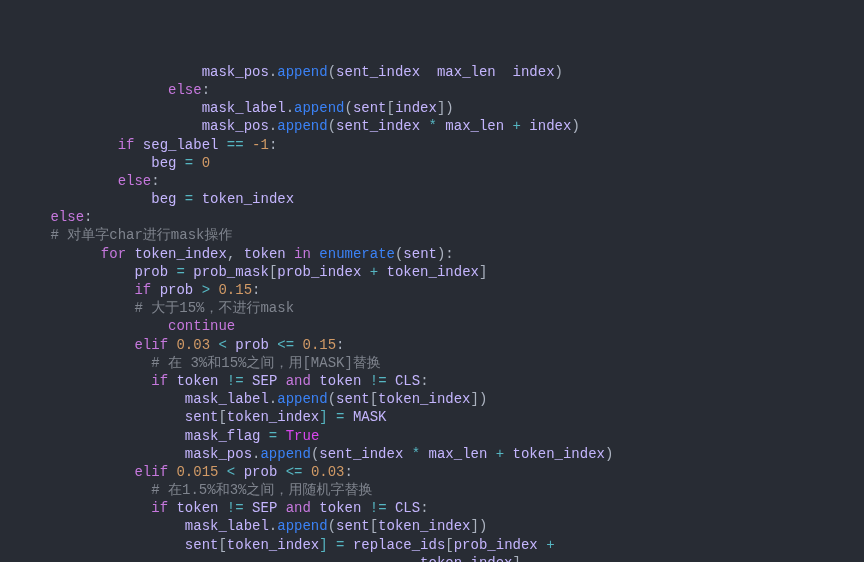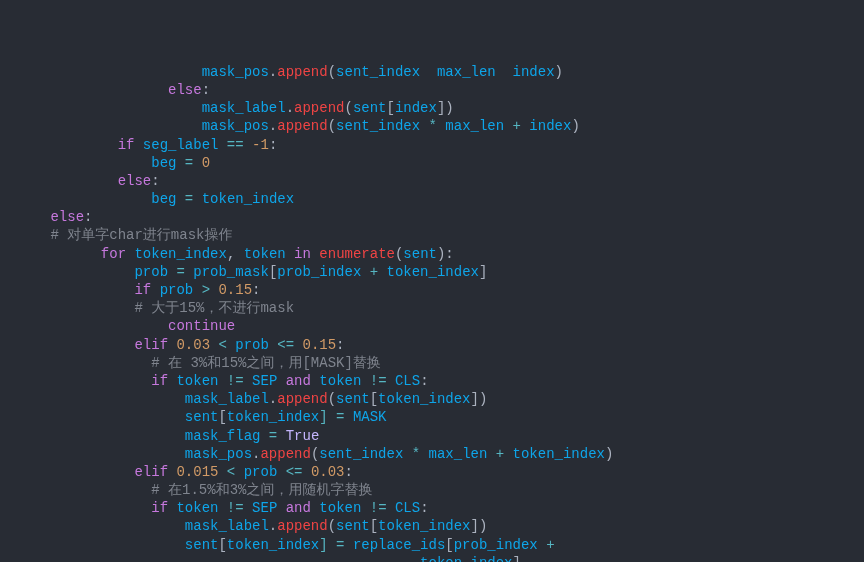--- a/index.html
+++ b/index.html
@@ -16,26 +16,26 @@
     white-space: pre;
   }
   .code-container {
     padding: 0;
   }
   .line {
     display: block;
   }
   
   .kw { color: #c678dd; margin-top: 8px; }         
-  .fn { color: #ef4444; text-align: right; }         
+  .fn { color: #3b82f6; text-align: right; }         
   .num { color: #d19a66; }        
   .op { color: #56b6c2; }        
-  .var2 { color: #0ea5e9; }       
+  .var2 { color: #c4b5fd; }       
   .cmt { color: #7f848e; } 
-  .const { color: #c4b5fd; }      
+  .const { color: #d946ef; }      
   .punc { color: #abb2bf; }       
 </style>
 </head>
 <body>
 
 
 
 <div class="code-container" id="code-root"><span class="line" style="margin-top:-10px;">                        <span class="var2">mask_pos</span><span class="punc">.</span><span class="fn">append</span><span class="punc">(</span><span class="var2">sent_index</span><span class="punc">  </span><span class="var2">max_len</span><span class="punc">  </span><span class="var2">index</span><span class="punc">)</span></span><span class="line" style="">                    <span class="kw">else</span><span class="punc">:</span></span><span class="line" style="">                        <span class="var2">mask_label</span><span class="punc">.</span><span class="fn">append</span><span class="punc">(</span><span class="var2">sent</span><span class="punc">[</span><span class="var2">index</span><span class="punc">])</span></span><span class="line" style="">                        <span class="var2">mask_pos</span><span class="punc">.</span><span class="fn">append</span><span class="punc">(</span><span class="var2">sent_index</span><span class="op"> * </span><span class="var2">max_len</span><span class="op"> + </span><span class="var2">index</span><span class="punc">)</span></span><span class="line" style=""></span><span class="line" style="">              <span class="kw">if</span><span class="punc"> </span><span class="var2">seg_label</span><span class="op"> == </span><span class="num">-1</span><span class="punc">:</span></span><span class="line" style="">                  <span class="var2">beg</span><span class="op"> = </span><span class="num">0</span></span><span class="line" style="">              <span class="kw">else</span><span class="punc">:</span></span><span class="line" style="">                  <span class="var2">beg</span><span class="op"> = </span><span class="var2">token_index</span></span><span class="line" style="">      <span class="kw">else</span><span class="punc">:</span></span><span class="line" style="">      <span class="cmt"># 对单字char进行mask操作</span></span><span class="line" style="">            <span class="kw">for</span><span class="punc"> </span><span class="var2">token_index</span><span class="punc">, </span><span class="var2">token</span><span class="punc"> </span><span class="kw">in</span><span class="punc"> </span><span class="fn">enumerate</span><span class="punc">(</span><span class="var2">sent</span><span class="punc">):</span></span><span class="line" style="">                <span class="var2">prob</span><span class="op"> = </span><span class="var2">prob_mask</span><span class="punc">[</span><span class="var2">prob_index</span><span class="op"> + </span><span class="var2">token_index</span><span class="punc">]</span></span><span class="line" style="">                <span class="kw">if</span><span class="punc"> </span><span class="var2">prob</span><span class="op"> &gt; </span><span class="num">0.15</span><span class="punc">:</span></span><span class="line" style="">                <span class="cmt"># 大于15%，不进行mask</span></span><span class="line" style="">                    <span class="kw">continue</span></span><span class="line" style="">                <span class="kw">elif</span><span class="punc"> </span><span class="num">0.03</span><span class="op"> &lt; </span><span class="var2">prob</span><span class="op"> &lt;= </span><span class="num">0.15</span><span class="punc">:</span></span><span class="line" style="">                  <span class="cmt"># 在 3%和15%之间，用[MASK]替换</span></span><span class="line" style="">                  <span class="kw">if</span><span class="punc"> </span><span class="var2">token</span><span class="op"> != </span><span class="var2">SEP</span><span class="punc"> </span><span class="kw">and</span><span class="punc"> </span><span class="var2">token</span><span class="op"> != </span><span class="var2">CLS</span><span class="punc">:</span></span><span class="line" style="">                      <span class="var2">mask_label</span><span class="punc">.</span><span class="fn">append</span><span class="punc">(</span><span class="var2">sent</span><span class="punc">[</span><span class="var2">token_index</span><span class="punc">])</span></span><span class="line" style="">                      <span class="var2">sent</span><span class="punc">[</span><span class="var2">token_index</span><span class="op">] = </span><span class="var2">MASK</span></span><span class="line" style="">                      <span class="var2">mask_flag</span><span class="op"> = </span><span class="const">True</span></span><span class="line" style="">                      <span class="var2">mask_pos</span><span class="punc">.</span><span class="fn">append</span><span class="punc">(</span><span class="var2">sent_index</span><span class="op"> * </span><span class="var2">max_len</span><span class="op"> + </span><span class="var2">token_index</span><span class="punc">)</span></span><span class="line" style="">                <span class="kw">elif</span><span class="punc"> </span><span class="num">0.015</span><span class="op"> &lt; </span><span class="var2">prob</span><span class="op"> &lt;= </span><span class="num">0.03</span><span class="punc">:</span></span><span class="line" style="">                  <span class="cmt"># 在1.5%和3%之间，用随机字替换</span></span><span class="line" style="">                  <span class="kw">if</span><span class="punc"> </span><span class="var2">token</span><span class="op"> != </span><span class="var2">SEP</span><span class="punc"> </span><span class="kw">and</span><span class="punc"> </span><span class="var2">token</span><span class="op"> != </span><span class="var2">CLS</span><span class="punc">:</span></span><span class="line" style="">                      <span class="var2">mask_label</span><span class="punc">.</span><span class="fn">append</span><span class="punc">(</span><span class="var2">sent</span><span class="punc">[</span><span class="var2">token_index</span><span class="punc">])</span></span><span class="line" style="">                      <span class="var2">sent</span><span class="punc">[</span><span class="var2">token_index</span><span class="op">] = </span><span class="var2">replace_ids</span><span class="punc">[</span><span class="var2">prob_index</span><span class="op"> +</span></span><span class="line" style="">                                                  <span class="var2">token_index</span><span class="punc">]</span></span></div>
 
 

